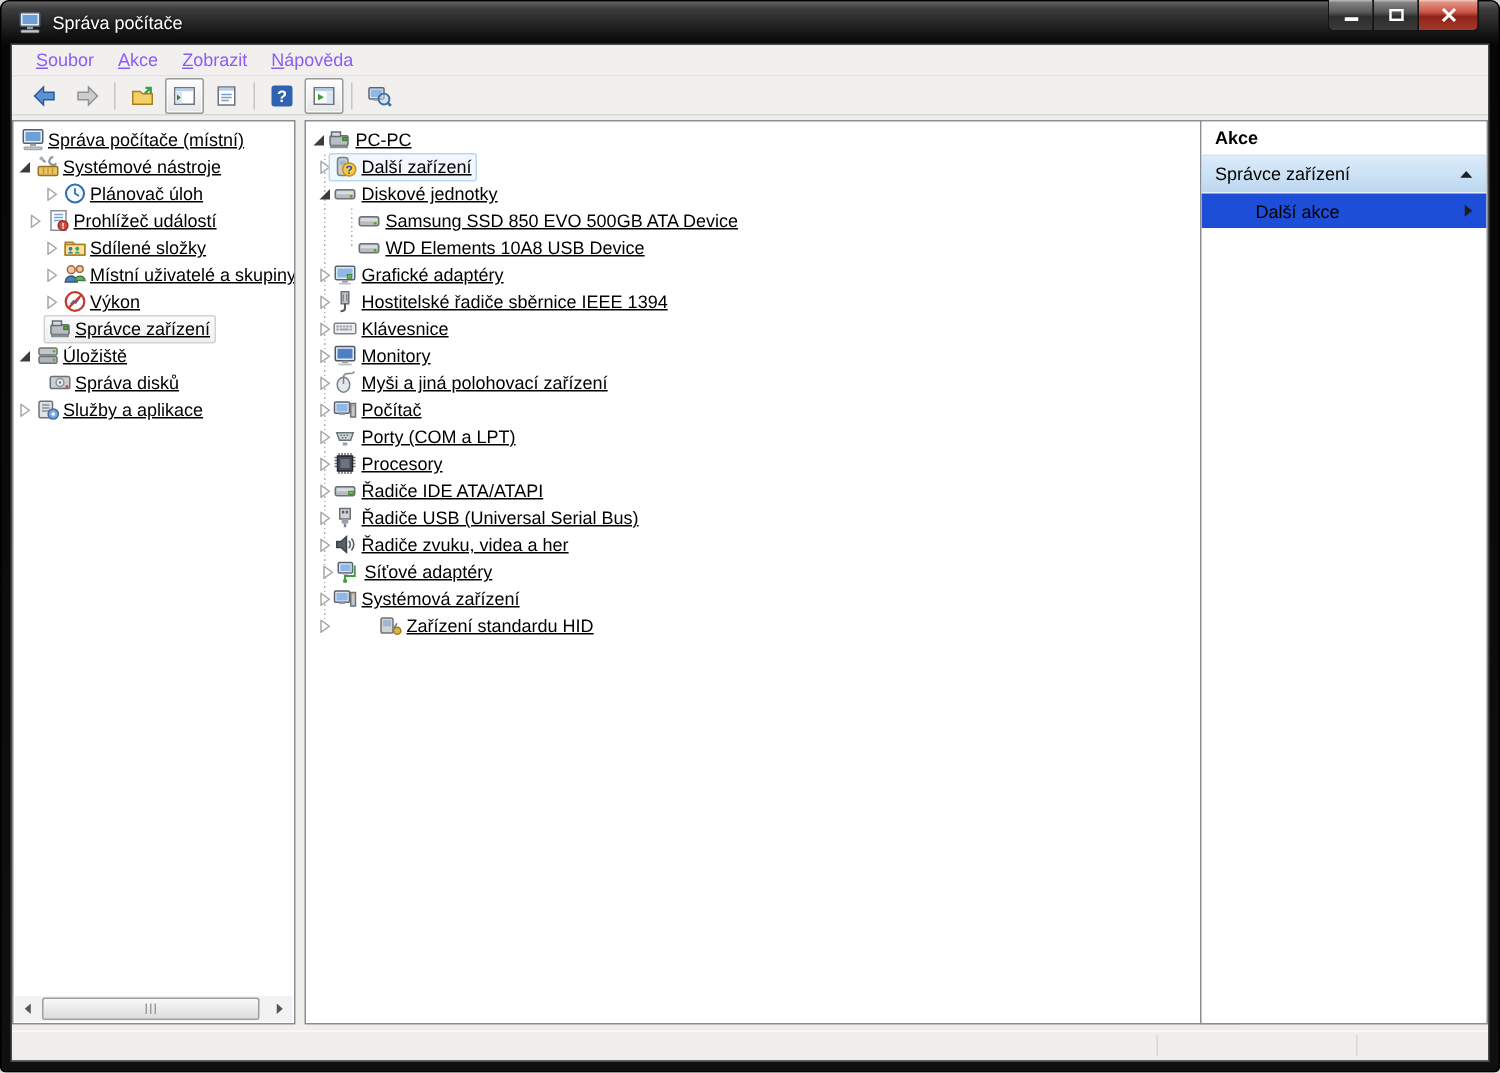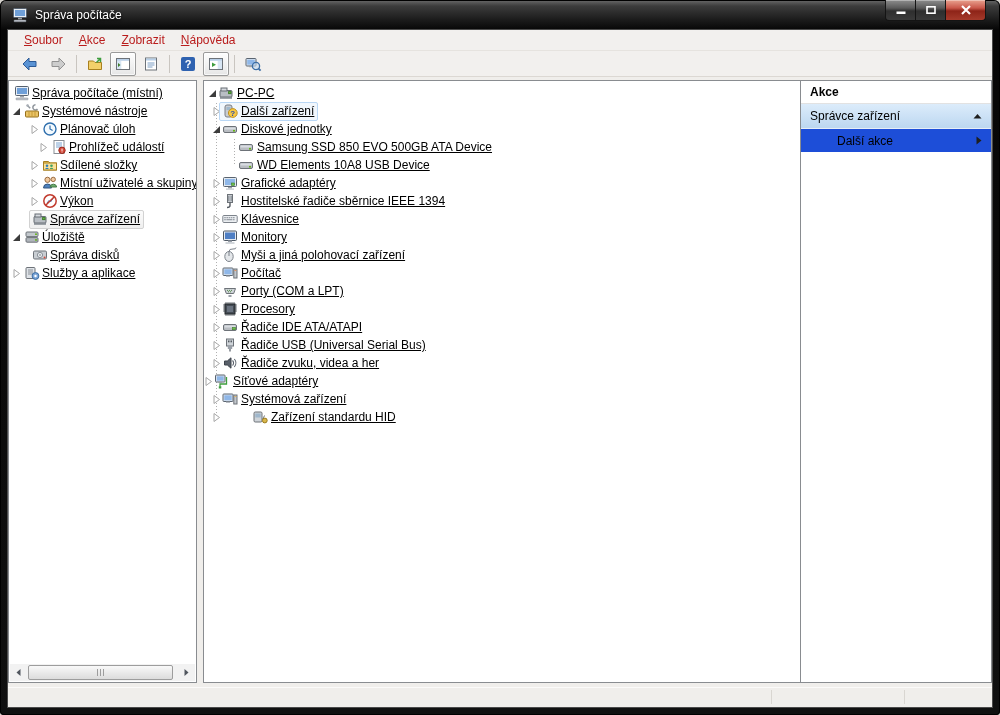--- a/index.html
+++ b/index.html
@@ -13,21 +13,21 @@
   .win-buttons{position:absolute;top:0;right:14px;display:flex;}
   .wb{height:20px;border:1px solid #141414;border-top:none;display:flex;align-items:center;justify-content:center;
     background:linear-gradient(180deg,#8d8d8d 0%,#5a5a5a 40%,#2e2e2e 55%,#3a3a3a 100%);box-shadow:inset 0 1px 0 rgba(255,255,255,.35);}
   .wb-min{width:29px;border-right:none;border-bottom-left-radius:4px;}
   .wb-restore{width:29px;}
   .wb-close{width:39px;border-left:none;border-bottom-right-radius:4px;
     background:linear-gradient(180deg,#e9a28f 0%,#c9574a 40%,#8e2418 55%,#a53a2b 100%);}
   
   .client{position:absolute;left:8px;top:30px;width:984px;height:677px;background:#f0eeeb;outline:1px solid #4b4b4b;}
   .menubar{position:absolute;left:0;top:0;right:0;height:20px;background:#f2f0ee;display:flex;align-items:center;border-bottom:1px solid #e6e3df;}
-  .menu-item{display:inline-block;padding:0 8px;font-size:12px;color:#b91c1c;line-height:20px;}
+  .menu-item{display:inline-block;padding:0 8px;font-size:12px;color:#8b5cf6;line-height:20px;}
   .menu-item::first-letter{text-decoration:underline;}
   .menubar .menu-item:first-child{margin-left:8px;}
   .toolbar{position:absolute;left:0;top:21px;right:0;height:25px;background:#f2f0ee;display:flex;align-items:center;border-bottom:1px solid #dcd8d3;padding-left:8px;}
   .tb-btn{width:24px;height:22px;display:flex;align-items:center;justify-content:center;margin:0 1px;border:1px solid transparent;border-radius:2px;}
   .tb-btn.toggled{border-color:#9a9a9a;background:linear-gradient(#fefefe,#e6e6e6);box-shadow:inset 0 0 0 1px rgba(255,255,255,.7);}
   .tb-sep{width:1px;height:18px;background:#c9c5c0;margin:0 4px;}
   
   .pane{position:absolute;top:50px;height:603px;background:#fff;border:1px solid #898c90;box-sizing:border-box;overflow:hidden;}
   .pane-left{left:0;width:189px;}
   .pane-center{left:195px;width:624px;}
@@ -210,21 +210,21 @@
             <span class="nodebox">
               <span class="node-icon">
                 <svg width="16" height="16" viewBox="0 0 16 16">
                   <circle cx="8" cy="8" r="6" fill="#f4fafe" stroke="#2f6fad" stroke-width="1.4"></circle>
                   <path d="M8 4.5 V8 l2.6 1.6" stroke="#2f6fad" stroke-width="1.2" fill="none"></path>
                 </svg>
               </span>
               <span class="node-label">Plánovač úloh</span>
             </span>
           </div>
-          <div class="tree-row" style="padding-left: 30px;">
+          <div class="tree-row" style="padding-left: 10px;">
             <span class="twisty">
               <svg width="9" height="9" viewBox="0 0 9 9">
                 <polygon points="2,0.5 7.5,4.5 2,8.5" fill="#fff" stroke="#a6a6a6"></polygon>
               </svg>
             </span>
             <span class="nodebox">
               <span class="node-icon">
                 <svg width="16" height="16" viewBox="0 0 16 16">
                   <rect x="3" y="1.5" width="10" height="13" fill="#fff" stroke="#8a8f96"></rect>
                   <path d="M5 4 h6 M5 6 h6 M5 8 h6" stroke="#7ba3d0"></path>
@@ -658,21 +658,21 @@
             <span class="nodebox">
               <span class="node-icon">
                 <svg width="16" height="16" viewBox="0 0 16 16">
                   <path d="M2.5 6 v4 h2.8 l3.7 3.2 V2.8 L5.3 6 z" fill="#59606a" stroke="#3d434b"></path>
                   <path d="M10.5 5.5 a3.5 3.5 0 0 1 0 5 M12.3 4 a6 6 0 0 1 0 8" stroke="#59606a" fill="none" stroke-width="1.1"></path>
                 </svg>
               </span>
               <span class="node-label">Řadiče zvuku, videa a her</span>
             </span>
           </div>
-          <div class="tree-row" style="padding-left: 0;">
+          <div class="tree-row" style="padding-left: 10px;">
             <span class="twisty">
               <svg width="9" height="9" viewBox="0 0 9 9">
                 <polygon points="2,0.5 7.5,4.5 2,8.5" fill="#fff" stroke="#a6a6a6"></polygon>
               </svg>
             </span>
             <span class="nodebox">
               <span class="node-icon">
                 <svg width="16" height="16" viewBox="0 0 16 16">
                   <rect x="1.5" y="2" width="9.5" height="7" rx="0.8" fill="#dfe7f0" stroke="#5a6470"></rect>
                   <rect x="2.8" y="3.3" width="6.9" height="4.4" fill="#8fb7e8"></rect>

